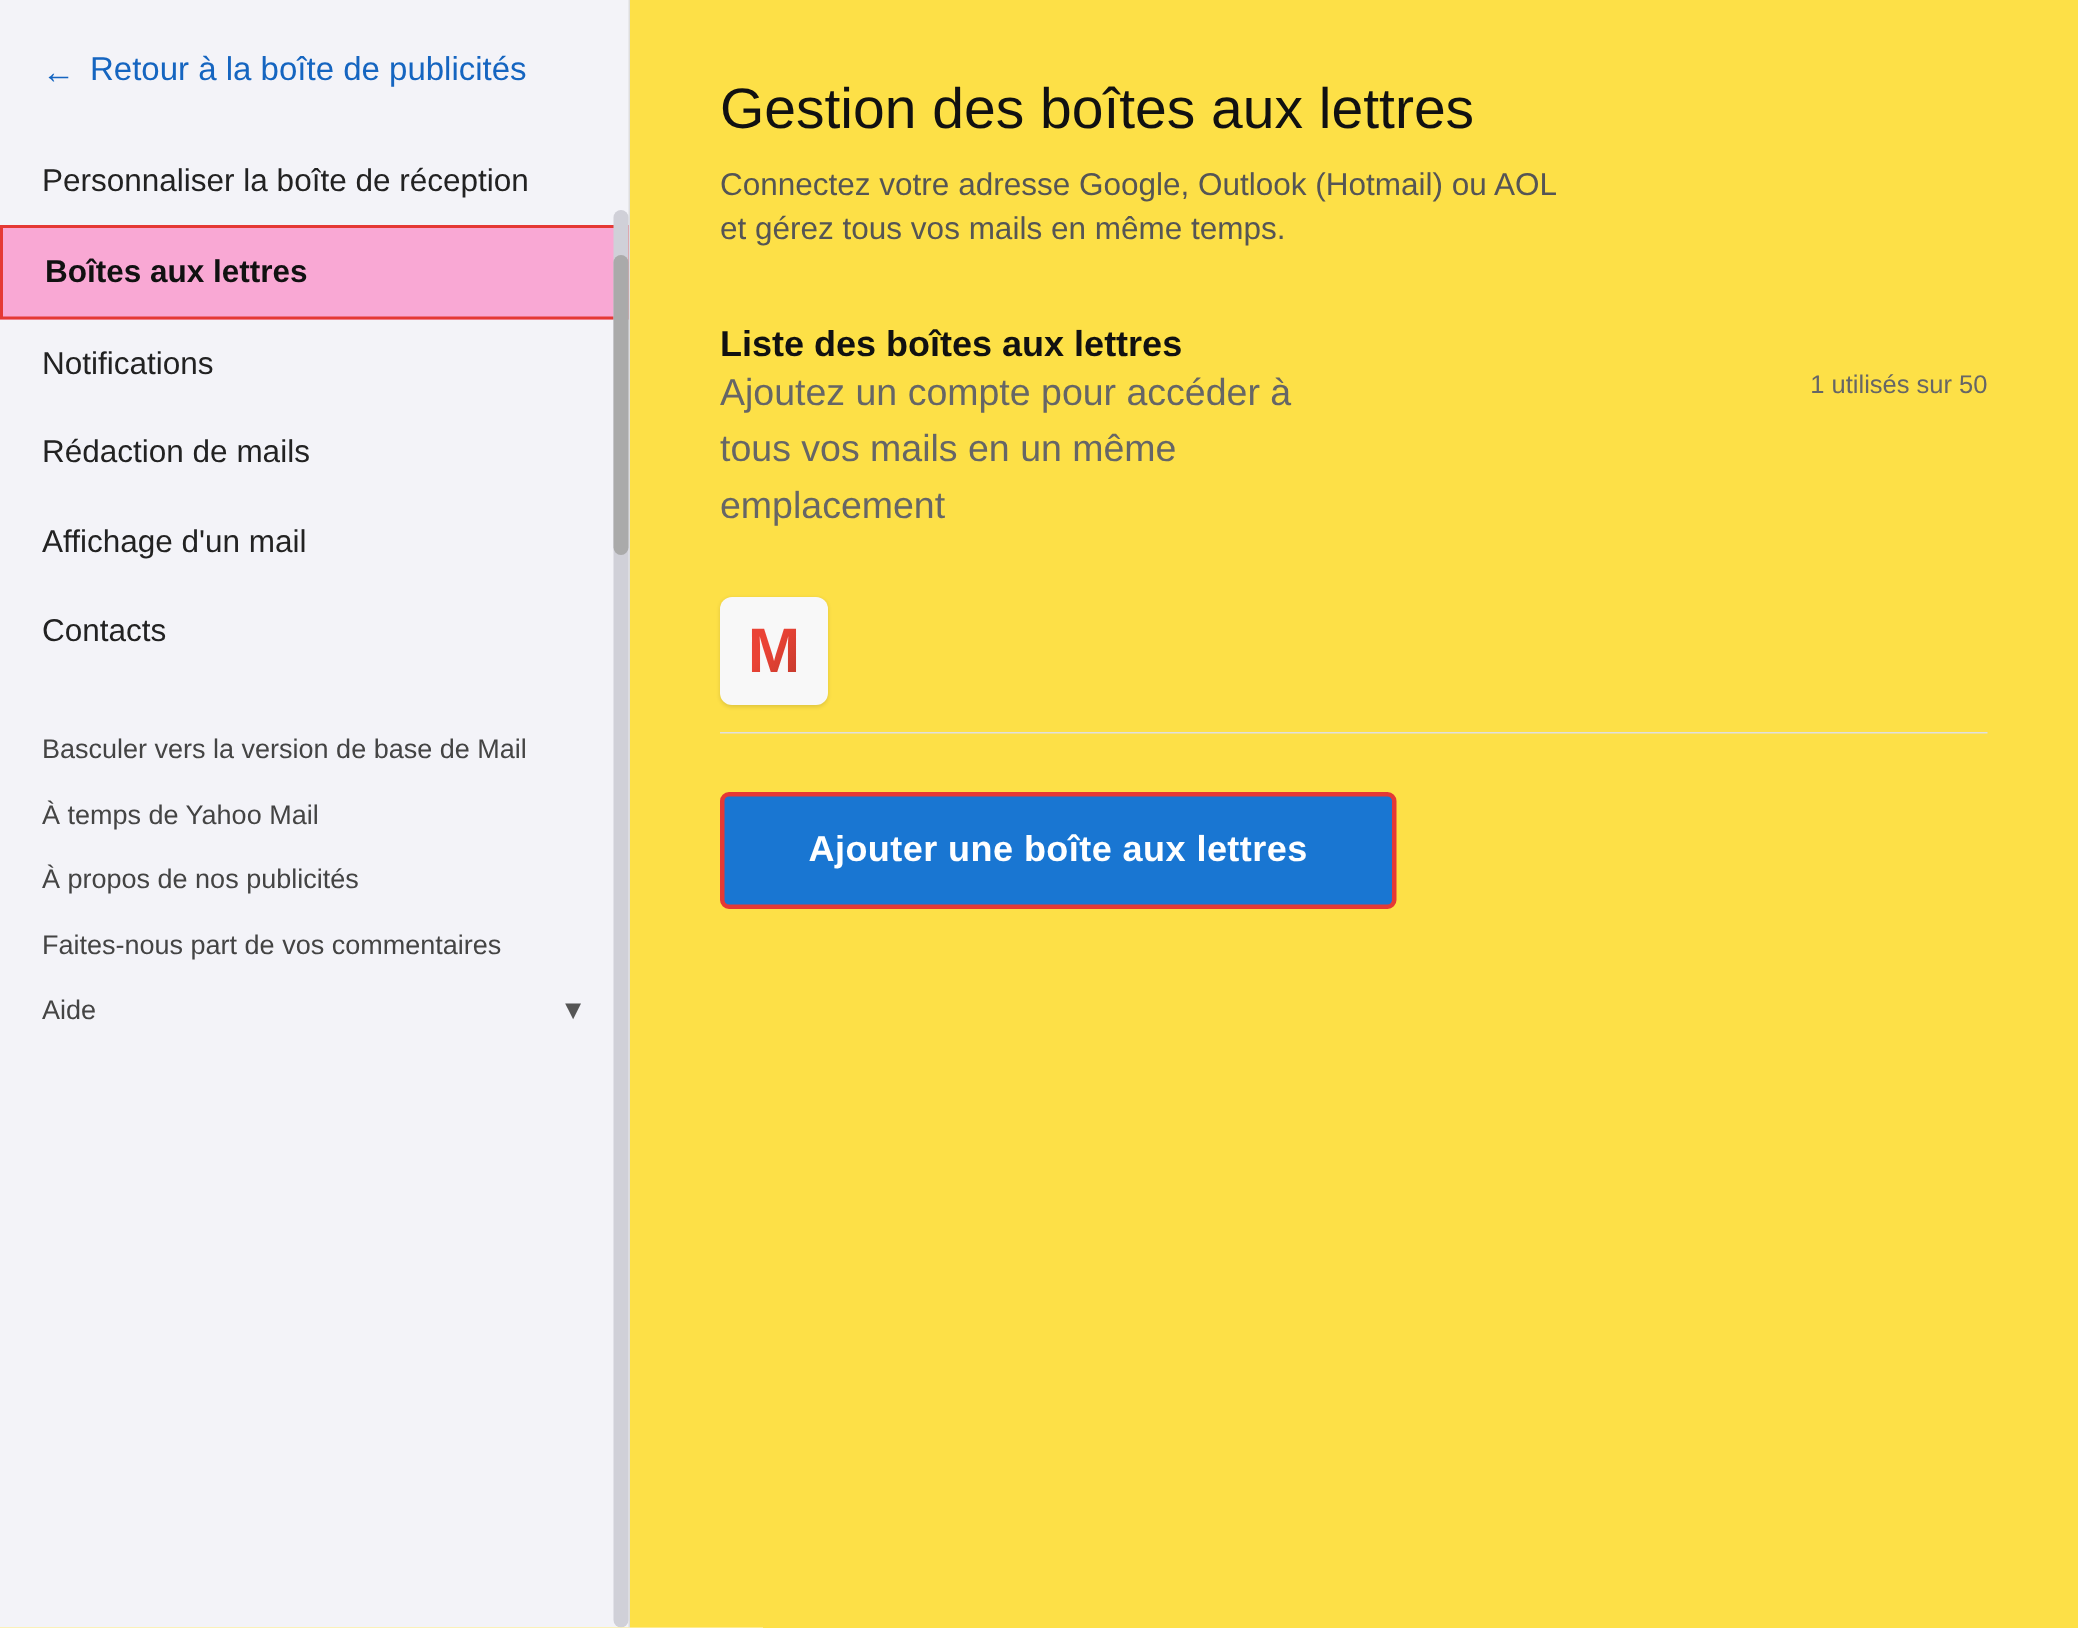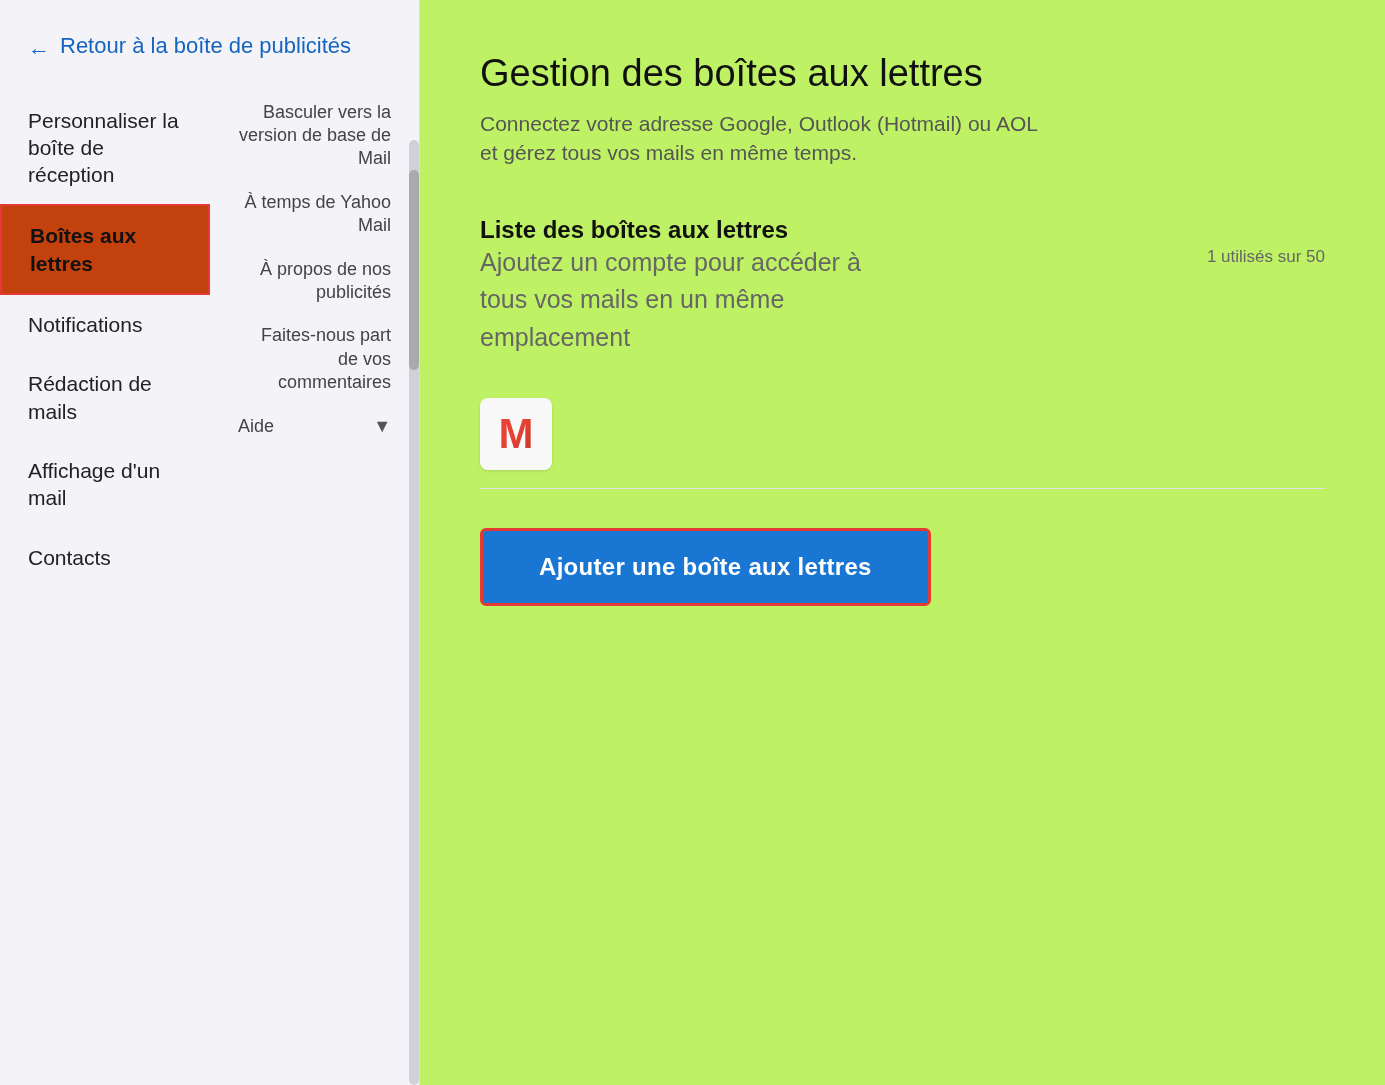--- a/index.html
+++ b/index.html
@@ -45,49 +45,48 @@
       margin-top: 2px;
       flex-shrink: 0;
     }
 
     .sidebar-back-text {
       color: #1565c0;
     }
 
     .sidebar-nav {
       display: flex;
-      flex-direction: row;
+      flex-direction: column;
       padding: 0 0 0 0;
       flex: 1;
     }
 
     .nav-item {
       padding: 16px 28px;
       font-size: 21px;
       color: #222;
       cursor: pointer;
       background: transparent;
       border: none;
       text-align: left;
       line-height: 1.3;
     }
 
     .nav-item.active {
-      background: #c2410c;
+      background: #f9a8d4;
       font-weight: 700;
       border: 2.5px solid #e53935;
       color: #111;
     }
 
     .nav-item.small-text {
       font-size: 18px;
       color: #444;
       padding-top: 10px;
       padding-bottom: 10px;
-      text-align: right;
     }
 
     .nav-spacer {
       height: 28px;
     }
 
     .nav-item-with-chevron {
       display: flex;
       justify-content: space-between;
       align-items: center;
@@ -111,21 +110,21 @@
       border-radius: 5px;
       position: absolute;
       top: 30px;
     }
 
     
     .main {
       flex: 1;
       padding: 52px 60px 52px 60px;
       overflow-y: auto;
-      background: #bef264;
+      background: #fde047;
     }
 
     .main-title {
       font-size: 38px;
       font-weight: 400;
       color: #111;
       margin-bottom: 14px;
     }
 
     .main-subtitle {

